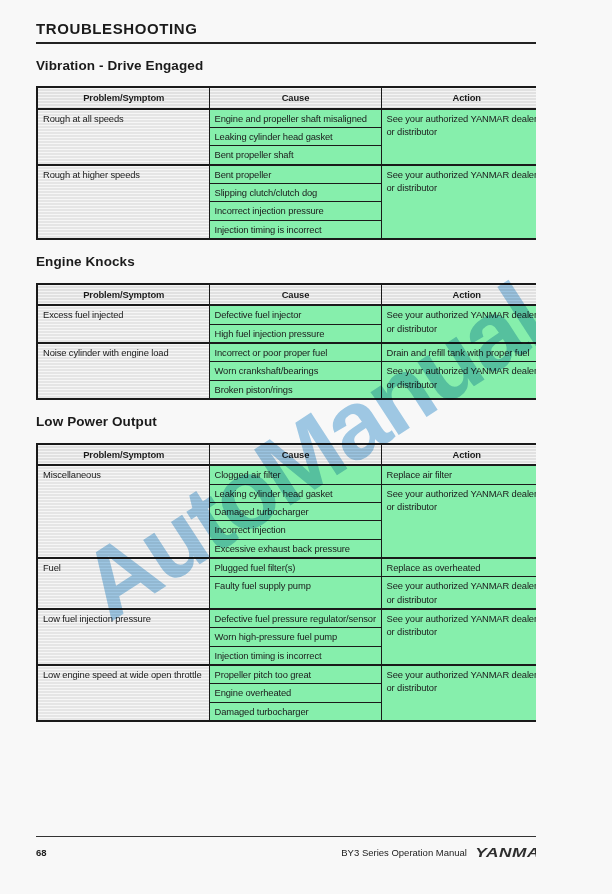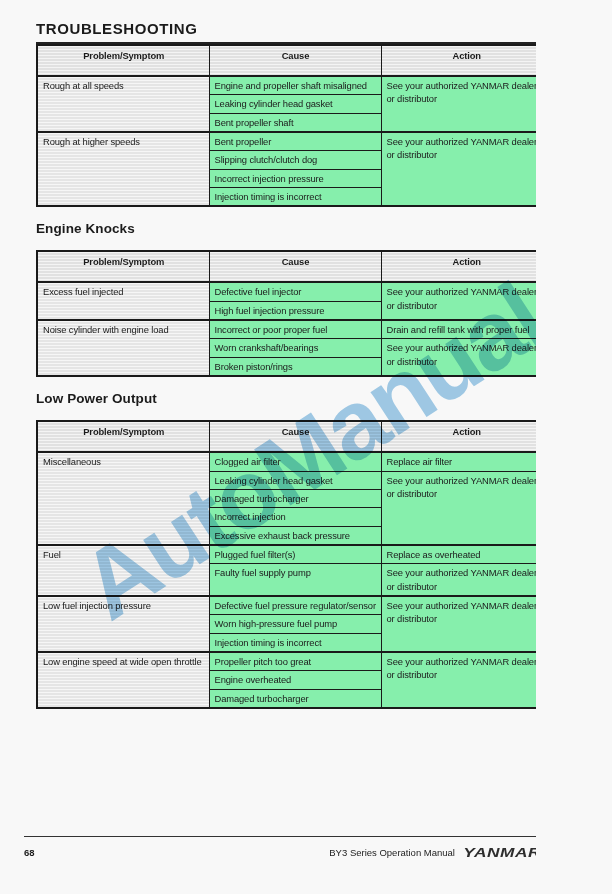--- a/index.html
+++ b/index.html
@@ -31,37 +31,37 @@
     padding:2px 4px 2px 5px;
     vertical-align:top;
     border:1px solid #1a1a1a;
     overflow:hidden;
   }
   th{
     text-align:center;font-weight:bold;
     background:#e9e9e9;
     background-image:repeating-linear-gradient(180deg, rgba(255,255,255,.5) 0 1px, rgba(0,0,0,.035) 1px 3px);
     border-bottom:2px solid #1a1a1a;
-    padding-top:3px;padding-bottom:13px;
+    padding-top:3px;padding-bottom:3px;
   }
   td.problem{
     background:#ececec;
     background-image:repeating-linear-gradient(180deg, rgba(255,255,255,.5) 0 1px, rgba(0,0,0,.03) 1px 3px);
   }
   td.cause,td.action{background:#86efac;}
   tr.group-start td{border-top:2px solid #1a1a1a;}
   .watermark{
     position:absolute;left:312px;top:452px;
     transform:translate(-50%,-50%) rotate(-33deg);
     font-size:97px;font-weight:bold;letter-spacing:-3px;white-space:nowrap;
     opacity:.52;mix-blend-mode:multiply;
     pointer-events:none;z-index:5;
   }
   .footer{
-    position:absolute;left:24px;top:836px;width:517px;
+    position:absolute;left:36px;top:836px;width:517px;
     border-top:1.5px solid #333;
     display:flex;align-items:baseline;
     padding-top:5px;
     font-size:9.5px;
   }
   .footer .page-num{font-weight:bold;}
   .footer .spacer{flex:1;}
   .footer .manual-title{margin-right:14px;color:#222;}
   .footer .brand{
     font-weight:bold;font-style:italic;
@@ -70,20 +70,21 @@
   }
 </style>
 </head>
 <body>
 
 <div class="page">
   <div class="content">
     <h1>TROUBLESHOOTING</h1>
     <div class="title-rule"></div>
     <div id="sections">
+        <h2>Vibration - Drive Engaged</h2>
         <table>
           <colgroup>
             <col class="c1">
             <col class="c2">
             <col class="c3">
           </colgroup>
           <thead>
             <tr>
               <th>Problem/Symptom</th>
               <th>Cause</th>

